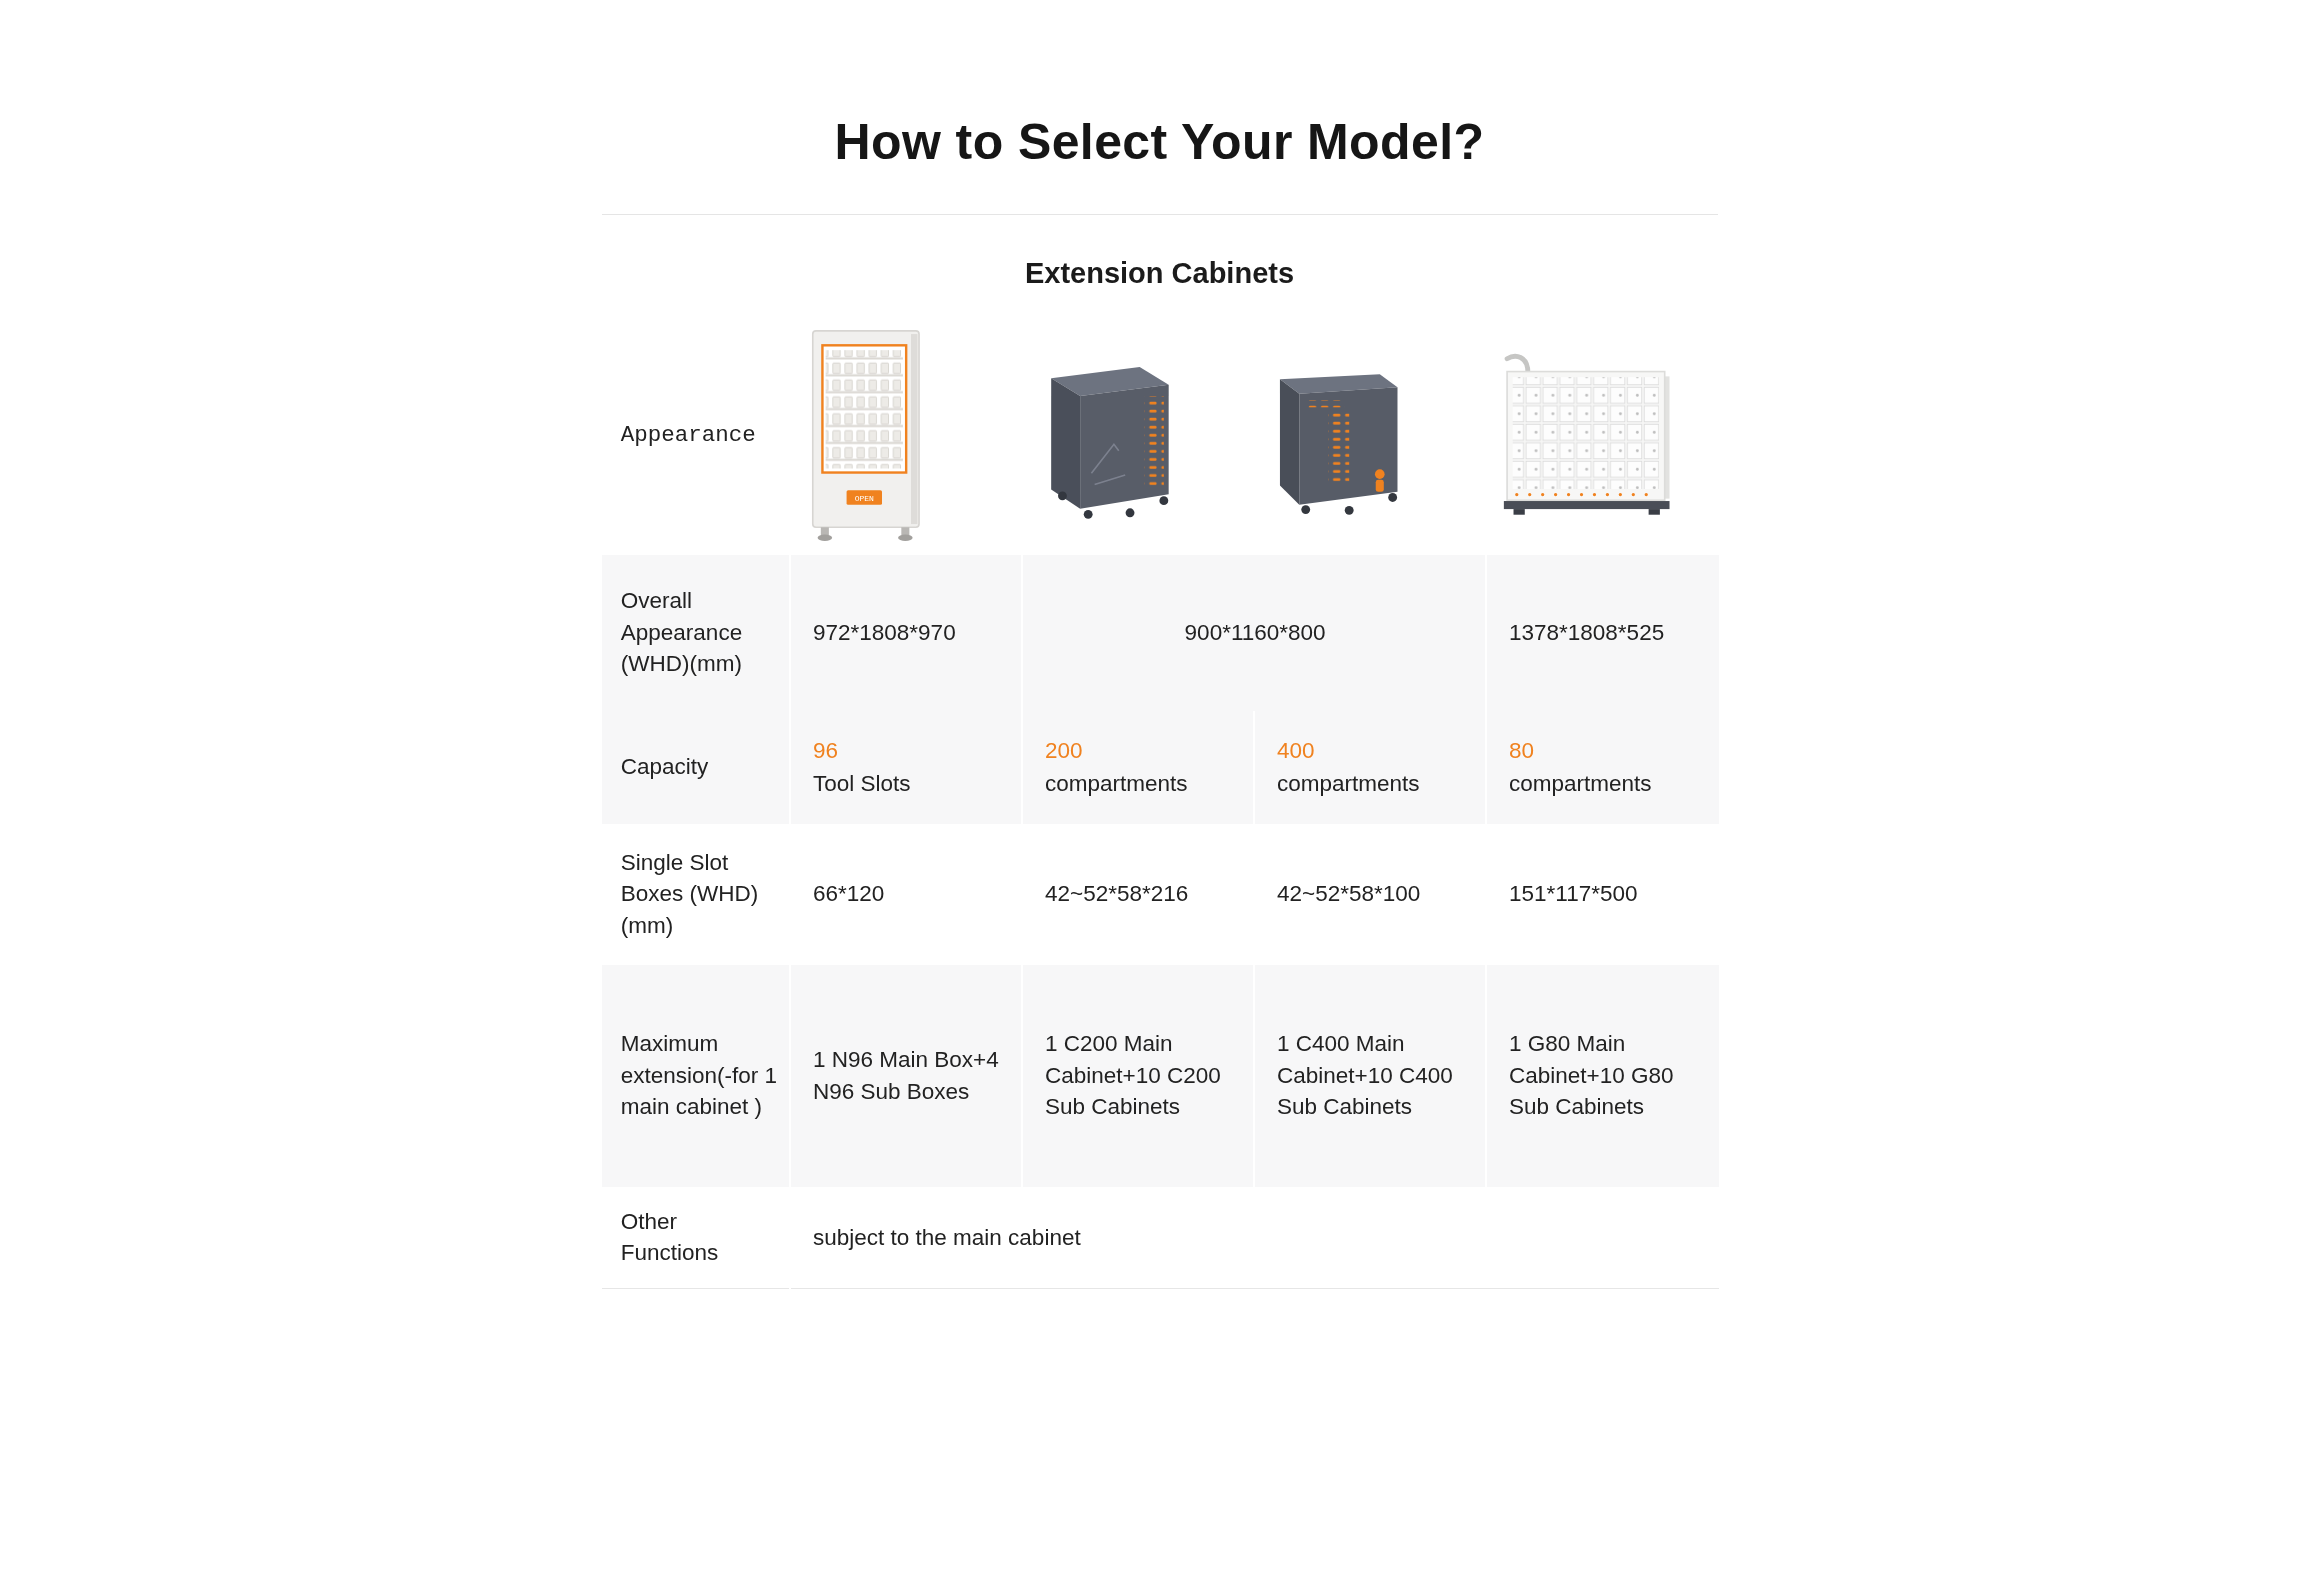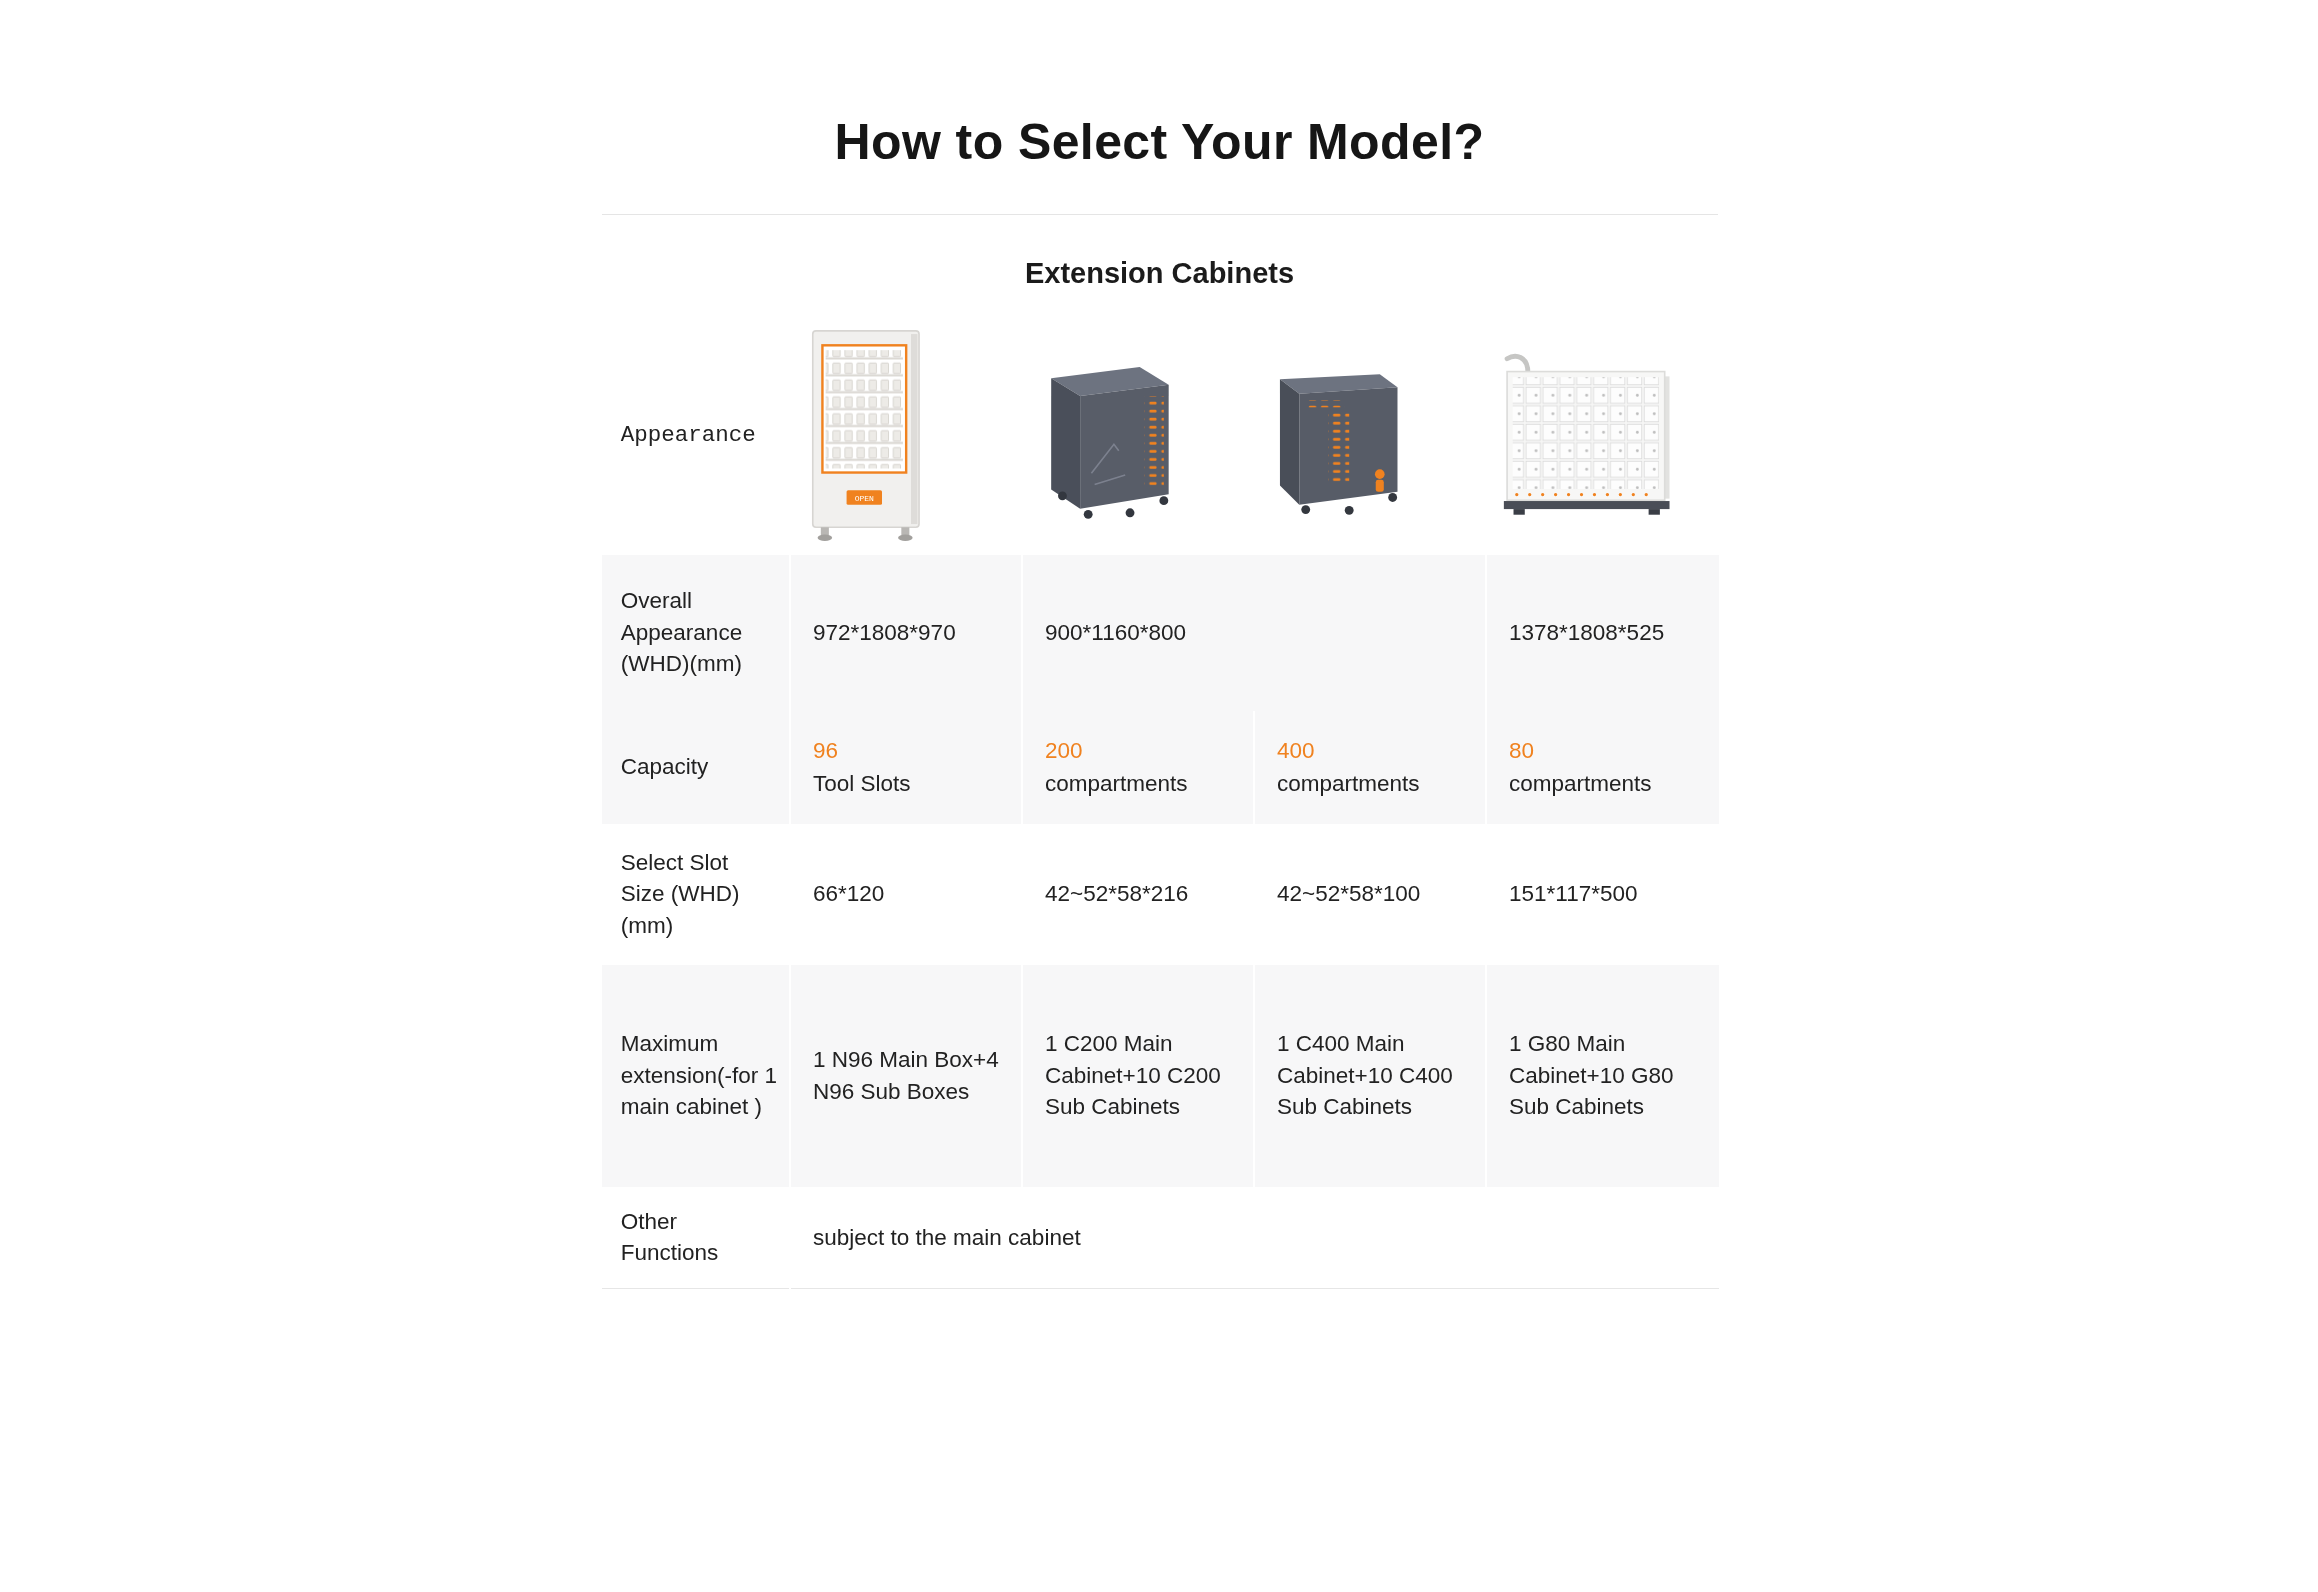--- a/index.html
+++ b/index.html
@@ -37,21 +37,21 @@
   tr.r-weight    { height:73px;  }
   tr.r-capacity  { height:113px; }
   tr.r-slot      { height:141px; }
   tr.r-maxext    { height:222px; }
   tr.r-other     { height:102px; }
   tr.r-other td  { border-bottom:1.6px solid #E6E6E6; }
   .two-line span { display:block; }
   .cap-val { display:block; color:#F0821F; margin-bottom:1.6px; }
   .appearance-cell { text-align:left; padding:6.4px 4.8px !important; }
   .appearance-cell svg { vertical-align:middle; }
-  .center { text-align:left; }
+  .center { text-align:center; }
 </style>
 </head>
 <body>
 
 <div class="container">
 
   <h1 class="title">How to Select Your Model?</h1>
 
   <hr class="rule">
 
@@ -173,21 +173,21 @@
         <span class="cap-val">400</span>
         <span>compartments</span>
       </td>
       <td>
         <span class="cap-val">80</span>
         <span>compartments</span>
       </td>
     </tr>
 
     <tr class="r-slot">
-      <td class="label-cell">Select Slot Size (WHD)(mm)</td>
+      <td class="label-cell">Single Slot Boxes (WHD)(mm)</td>
       <td>66*120</td>
       <td>42~52*58*216</td>
       <td>42~52*58*100</td>
       <td>151*117*500</td>
     </tr>
 
     <tr class="gray r-maxext">
       <td class="label-cell">Maximum extension(-for 1 main cabinet )</td>
       <td>1 N96 Main Box+4 N96 Sub Boxes</td>
       <td>1  C200 Main Cabinet+10 C200 Sub Cabinets</td>

